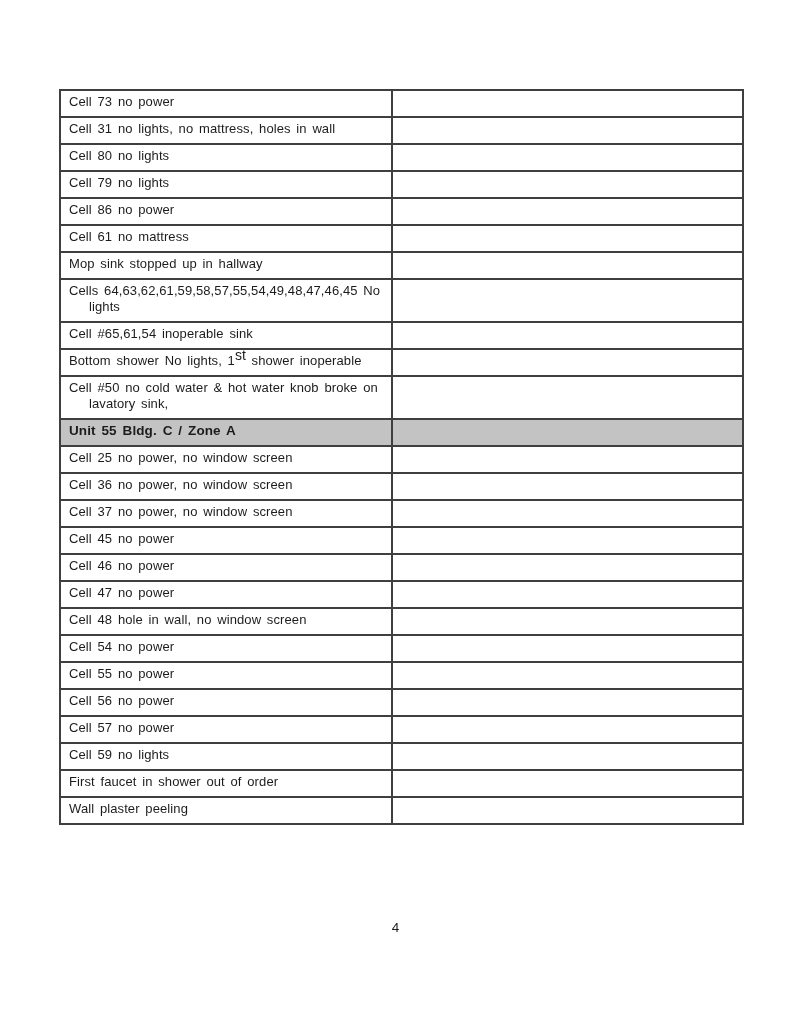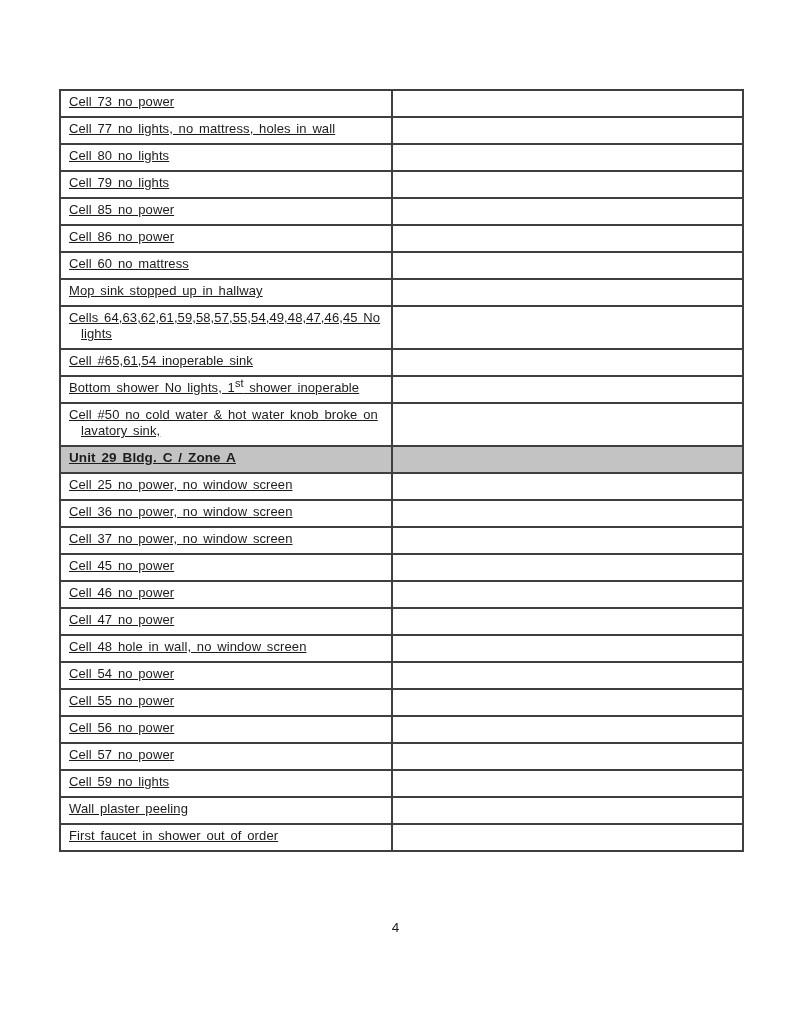--- a/index.html
+++ b/index.html
@@ -34,29 +34,29 @@
     border: 2px solid var(--border-color);
     vertical-align: top;
     padding: 3px 8px 6px 8px;
     font-size: 13px;
     line-height: 16px;
     word-spacing: 2px;
     letter-spacing: 0.1px;
   }
   .desc-cell { width: 332px; }
   .blank-cell { width: 351px; }
-  .line { white-space: nowrap; text-decoration: underline; }
-  .line.cont { margin-left: 12px; }
+  .line { white-space: nowrap; }
+  .line.cont { margin-left: 20px; }
   .header-row td {
     background: var(--header-bg);
     font-weight: bold;
     font-size: 13.5px;
   }
   sup {
-    font-size: 11px;
+    font-size: 14px;
     vertical-align: super;
     line-height: 0;
     letter-spacing: 0;
     text-align: center;
   }
   .page-number {
     position: absolute;
     top: 920px;
     left: 0;
     right: 0;
@@ -72,51 +72,45 @@
   <table class="doc-table">
     <tbody>
         <tr>
           <td class="desc-cell">
             <div class="line">Cell 73 no power</div>
           </td>
           <td class="blank-cell">&nbsp;</td>
         </tr>
         <tr>
           <td class="desc-cell">
-            <div class="line">Cell 77 no lights, no mattress, holes in wall</div>
+            <div class="line">Cell 31 no lights, no mattress, holes in wall</div>
           </td>
           <td class="blank-cell">&nbsp;</td>
         </tr>
         <tr>
           <td class="desc-cell">
             <div class="line">Cell 80 no lights</div>
           </td>
           <td class="blank-cell">&nbsp;</td>
         </tr>
         <tr>
           <td class="desc-cell">
             <div class="line">Cell 79 no lights</div>
           </td>
           <td class="blank-cell">&nbsp;</td>
         </tr>
         <tr>
           <td class="desc-cell">
-            <div class="line">Cell 85 no power</div>
-          </td>
-          <td class="blank-cell">&nbsp;</td>
-        </tr>
-        <tr>
-          <td class="desc-cell">
             <div class="line">Cell 86 no power</div>
           </td>
           <td class="blank-cell">&nbsp;</td>
         </tr>
         <tr>
           <td class="desc-cell">
-            <div class="line">Cell 60 no mattress</div>
+            <div class="line">Cell 61 no mattress</div>
           </td>
           <td class="blank-cell">&nbsp;</td>
         </tr>
         <tr>
           <td class="desc-cell">
             <div class="line">Mop sink stopped up in hallway</div>
           </td>
           <td class="blank-cell">&nbsp;</td>
         </tr>
         <tr>
@@ -140,21 +134,21 @@
         </tr>
         <tr>
           <td class="desc-cell">
             <div class="line">Cell #50 no cold water &amp; hot water knob broke on</div>
             <div class="line cont">lavatory sink,</div>
           </td>
           <td class="blank-cell">&nbsp;</td>
         </tr>
         <tr class="header-row">
           <td class="desc-cell">
-            <div class="line">Unit 29 Bldg. C / Zone A</div>
+            <div class="line">Unit 55 Bldg. C / Zone A</div>
           </td>
           <td class="blank-cell">&nbsp;</td>
         </tr>
         <tr>
           <td class="desc-cell">
             <div class="line">Cell 25 no power, no window screen</div>
           </td>
           <td class="blank-cell">&nbsp;</td>
         </tr>
         <tr>
@@ -218,27 +212,27 @@
           <td class="blank-cell">&nbsp;</td>
         </tr>
         <tr>
           <td class="desc-cell">
             <div class="line">Cell 59 no lights</div>
           </td>
           <td class="blank-cell">&nbsp;</td>
         </tr>
         <tr>
           <td class="desc-cell">
+            <div class="line">First faucet in shower out of order</div>
+          </td>
+          <td class="blank-cell">&nbsp;</td>
+        </tr>
+        <tr>
+          <td class="desc-cell">
             <div class="line">Wall plaster peeling</div>
-          </td>
-          <td class="blank-cell">&nbsp;</td>
-        </tr>
-        <tr>
-          <td class="desc-cell">
-            <div class="line">First faucet in shower out of order</div>
           </td>
           <td class="blank-cell">&nbsp;</td>
         </tr>
       </tbody>
   </table>
 
   <div class="page-number">4</div>
 </div>
 
 </body></html>

